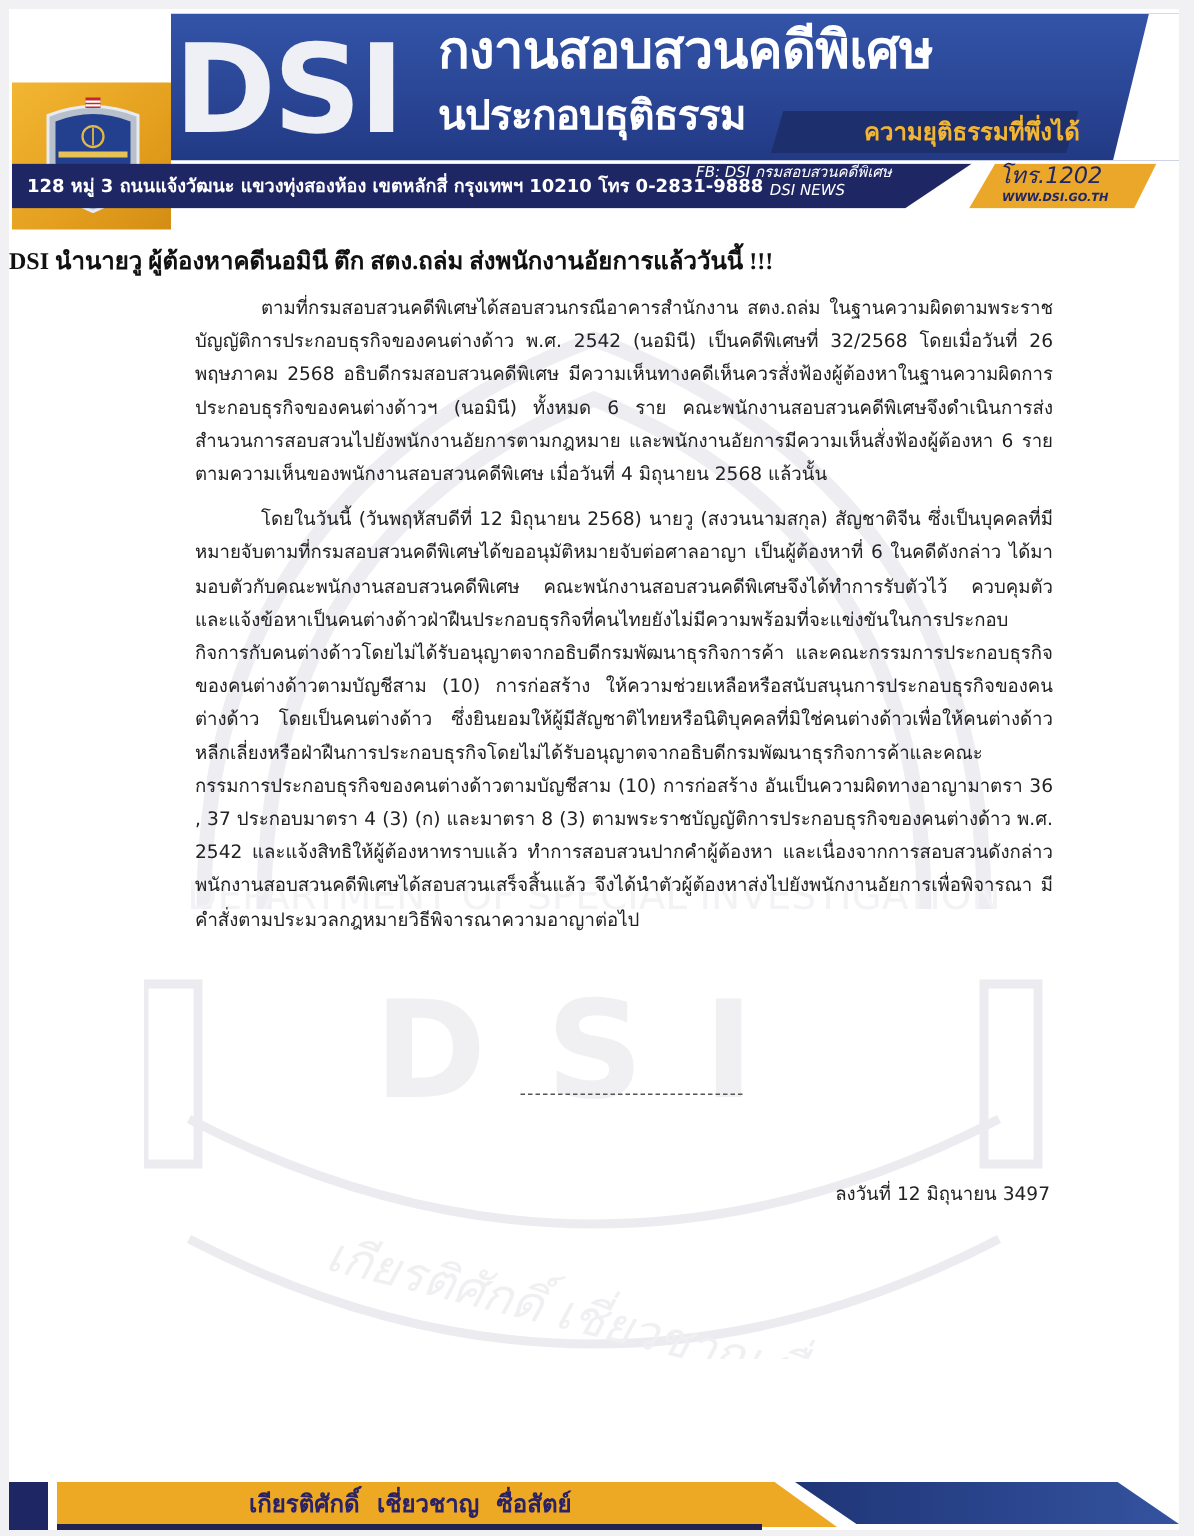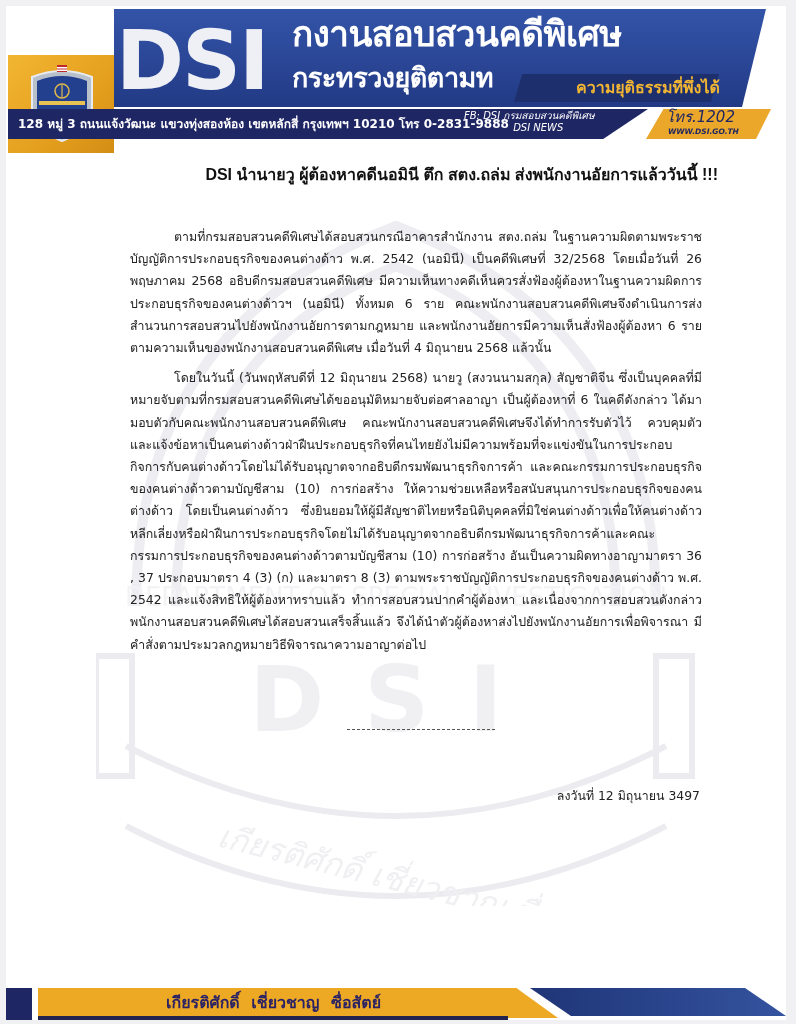--- a/index.html
+++ b/index.html
@@ -82,30 +82,29 @@
   .hotline-web {
     position:absolute; left:662px; top:121px;
     font-size:7.5px; line-height:10px; color:#1f2664; font-style:italic; font-weight:bold;
   }
 
   
   .watermark { position:absolute; left:90px; top:180px; width:600px; height:720px; pointer-events:none; }
 
   
   .doc-title {
-    position:absolute; left:0; top:157px; width:712px; text-align:right;
-    font-family:Liberation Sans, sans-serif;
+    position:absolute; left:0; top:157px; width:712px; text-align:left;
+    font-family:Liberation Serif, serif;
     font-size:16px; line-height:24px; color:#111; font-weight:bold;
   }
   .doc-body {
     position:absolute; left:124px; top:188px; width:572px;
     font-family:"DejaVu Sans", sans-serif;
     font-size:12.4px; line-height:22.2px; color:#222;
     text-align:justify;
-    margin-top:32px;
   }
   .doc-body p { margin:0 0 8px 0; text-indent:44px; }
   .sig-line {
     position:absolute; left:341px; top:723px; width:148px;
     border-top:1px dashed #555;
   }
   .sig-date {
     position:absolute; right:86px; top:780px;
     font-size:12.4px; line-height:20px; color:#222;
   }
@@ -151,21 +150,21 @@
         <line x1="36" y1="22" x2="36" y2="34" stroke="#e0b84a" stroke-width="1.2"></line>
         <rect x="13" y="38" width="46" height="4" fill="#e8c252"></rect>
         <text x="36" y="58" text-anchor="middle" font-family="DejaVu Sans, sans-serif" font-size="9" font-weight="bold" fill="#fff">D S I</text>
         <path d="M4 66 Q36 58 68 66 L66 74 Q36 66 6 74 Z" fill="#e9ecf1" stroke="#9aa3b1" stroke-width="0.6"></path>
       </svg>
     </div>
     <div class="blue-band"></div>
     <div class="blue-band-tail"></div>
     <div class="dsi-big">DSI</div>
     <div class="title-th1">กงานสอบสวนคดีพิเศษ</div>
-    <div class="title-th2">กระทรวงยุติตามท</div>
+    <div class="title-th2">นประกอบธุติธรรม</div>
     <div class="slogan-badge"></div>
     <div class="slogan-text">ความยุติธรรมที่พึ่งได้</div>
 
     <div class="addr-bar"></div>
     <div class="addr-text">128 หมู่ 3 ถนนแจ้งวัฒนะ แขวงทุ่งสองห้อง เขตหลักสี่ กรุงเทพฯ 10210 โทร 0-2831-9888</div>
     <div class="fb-text">
       <span>FB: DSI กรมสอบสวนคดีพิเศษ</span>
       <span class="l2">DSI NEWS</span>
     </div>
     <div class="hotline"></div>

